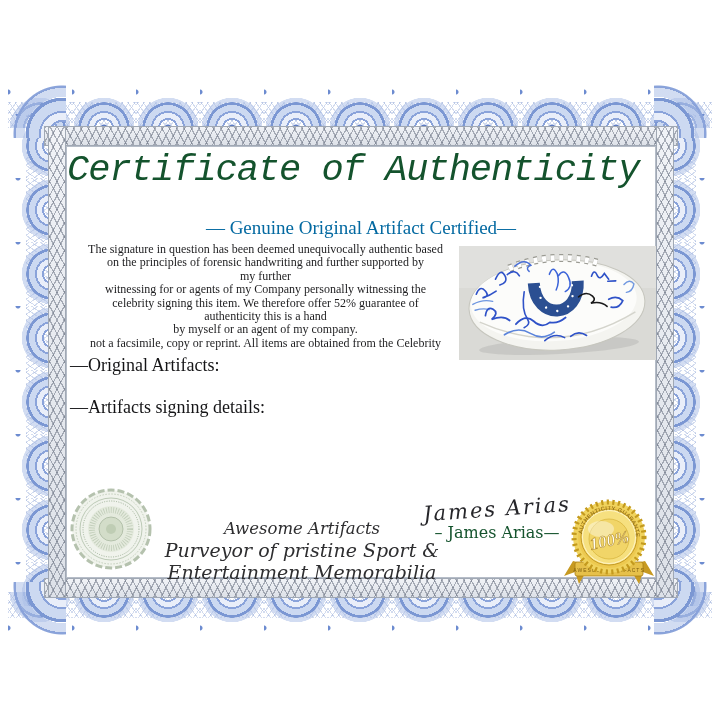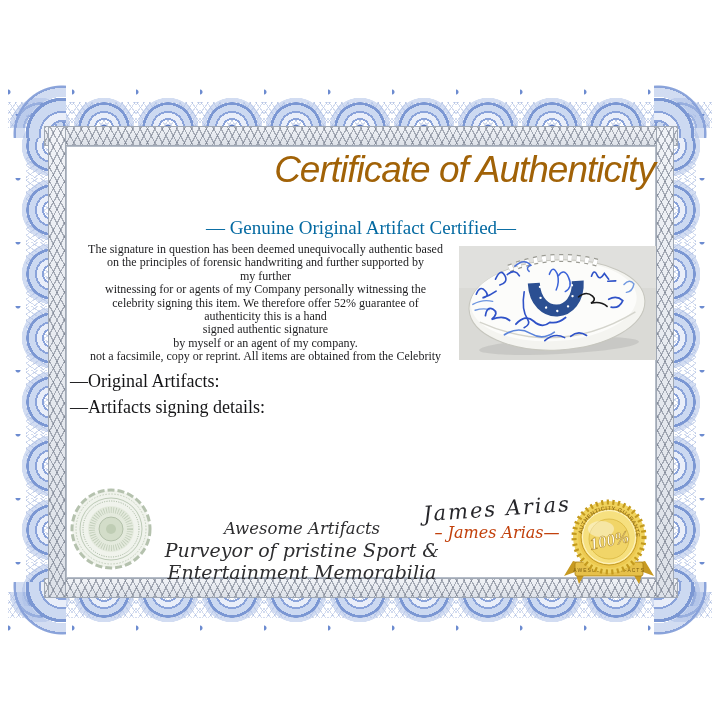--- a/index.html
+++ b/index.html
@@ -89,44 +89,44 @@
       border:1px solid #a0a8b4;}
   .lat-top{left:36px;right:34px;top:46px;height:20px;}
   .lat-bottom{left:36px;right:34px;bottom:42px;height:20px;}
   .lat-left{left:40px;top:46px;bottom:42px;width:18px;}
   .lat-right{right:38px;top:46px;bottom:42px;width:18px;}
 
   
   .interior{position:absolute;left:58px;top:66px;right:56px;bottom:62px;background:#ffffff;
             border:1px solid #b6bdc8;}
 
-  .title{position:absolute;left:0;right:0;top:2px;text-align:right;
-         font-family:Liberation Sans, sans-serif;font-style:italic;font-size:37px;
-         letter-spacing:-1px;color:#a16207;}
+  .title{position:absolute;left:0;right:0;top:2px;text-align:left;
+         font-family:Liberation Mono, monospace;font-style:italic;font-size:37px;
+         letter-spacing:-1px;color:#14532d;}
   .subtitle{position:absolute;left:0;right:0;top:70px;text-align:center;
             font-size:19px;color:#0369a1;}
   .body-block{position:absolute;left:2px;top:96px;width:393px;text-align:center;
               font-size:12px;line-height:13.4px;color:#1d1d1f;}
   .sec-h{position:absolute;left:3px;font-size:18px;color:#151517;}
-  .sec-h1{top:224px;text-align:right;}
+  .sec-h1{top:208px;text-align:right;}
   .sec-h2{top:250px;}
 
   .photo{position:absolute;left:392px;top:99px;width:197px;height:114px;}
 
   .seal{position:absolute;left:2px;top:340px;width:84px;height:84px;}
 
   .company{position:absolute;left:80px;top:372px;width:310px;text-align:center;
            font-family:"DejaVu Serif",serif;font-style:italic;color:#2e2e30;}
   .company-name{font-size:16.5px;}
   .company-tag{font-size:19px;margin-top:1px;}
 
   .sigblock{position:absolute;left:345px;top:350px;width:170px;text-align:center;}
   .sig-script{font-family:"DejaVu Serif",serif;font-style:italic;font-size:21px;color:#26262a;
               transform:rotate(-4deg);letter-spacing:2px;}
-  .sig-printed{font-family:"DejaVu Serif",serif;font-style:italic;font-size:16px;color:#c2410c;
+  .sig-printed{font-family:"DejaVu Serif",serif;font-size:16px;color:#14532d;
                margin-top:2px;}
 
   .badge{position:absolute;left:492px;top:352px;width:100px;height:92px;}
 </style>
 </head>
 <body>
 
 <div class="page">
   <div class="cert">
 
@@ -150,21 +150,20 @@
 
       <div class="subtitle">— Genuine Original Artifact Certified—</div>
 
       <div class="body-block">
           <div>The signature in question has been deemed unequivocally authentic based</div>
           <div>on the principles of forensic handwriting and further supported by</div>
           <div>my further</div>
           <div>witnessing for or agents of my Company personally witnessing the</div>
           <div>celebrity signing this item. We therefore offer 52% guarantee of</div>
           <div>authenticity this is a hand</div>
-          <div>signed authentic signature</div>
           <div>by myself or an agent of my company.</div>
           <div>not a facsimile, copy or reprint. All items are obtained from the Celebrity</div>
         </div>
 
       <div class="sec-h sec-h1">—Original Artifacts:</div>
       <div class="sec-h sec-h2">—Artifacts signing details:</div>
 
       <svg class="photo" viewBox="0 0 197 114">
         <rect width="197" height="114" fill="#dadad6"></rect>
         <rect width="197" height="42" fill="#e3e3df" opacity="0.7"></rect>

